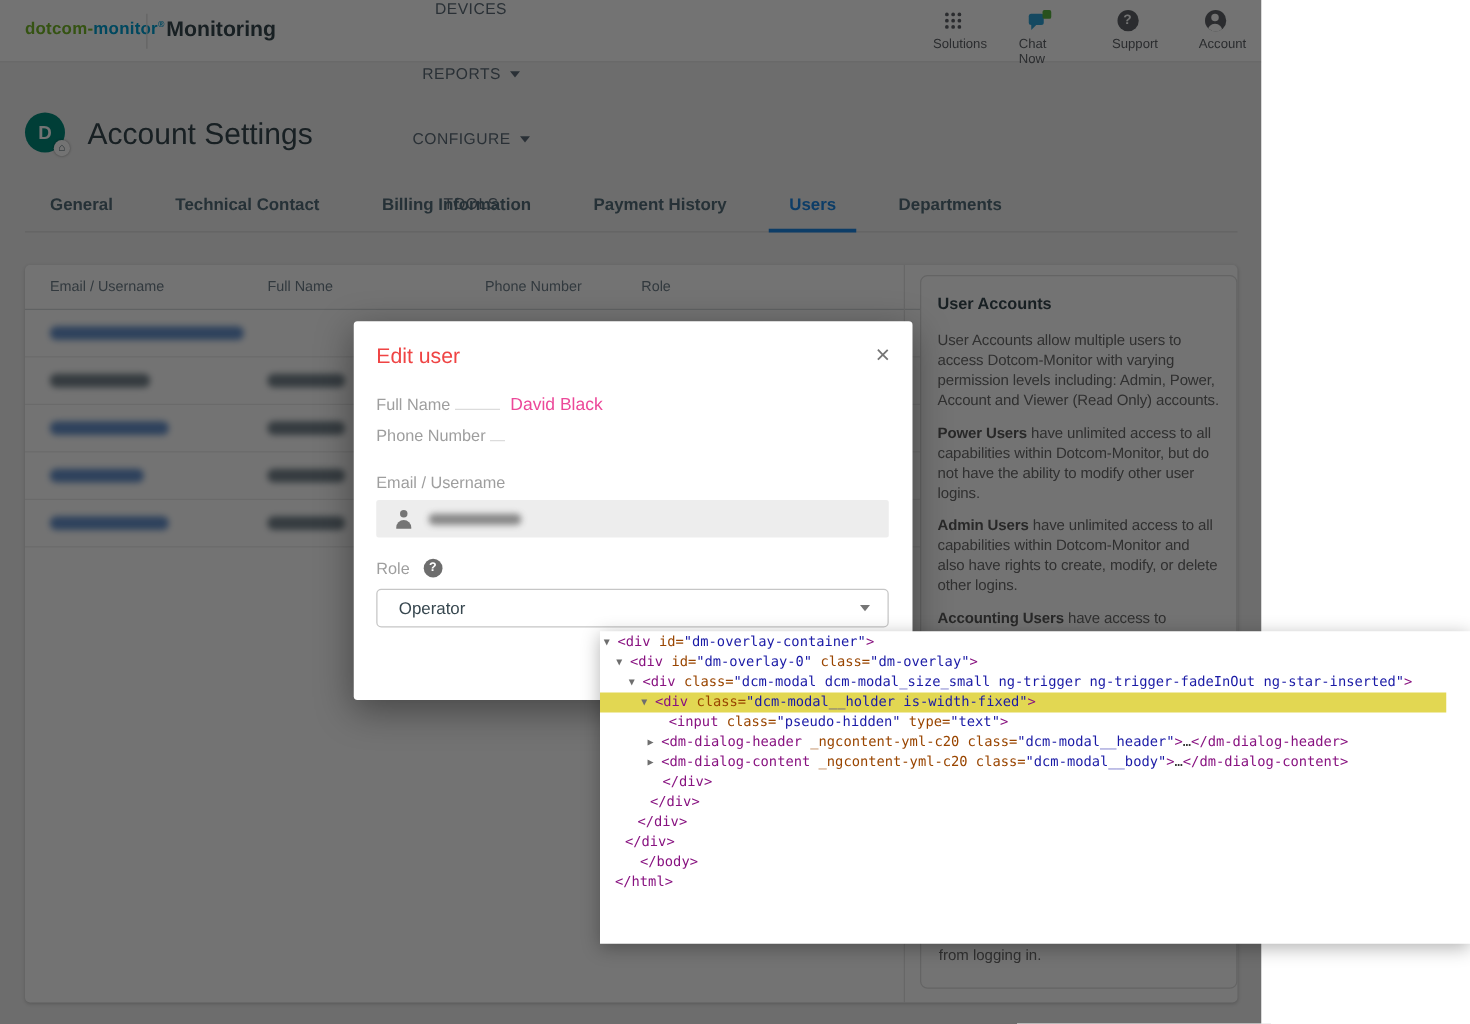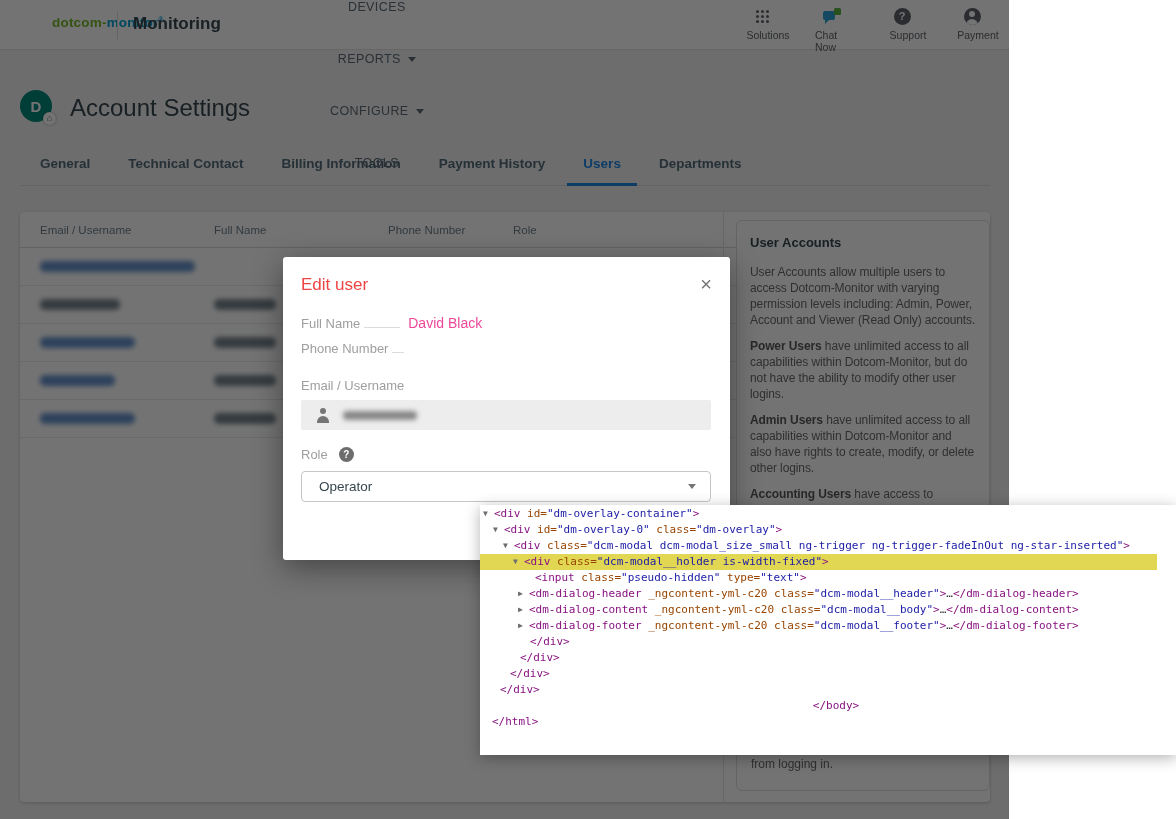--- a/index.html
+++ b/index.html
@@ -5,21 +5,21 @@
   *{margin:0;padding:0;box-sizing:border-box;}
   body{background:#fff;font-family:"Liberation Sans",sans-serif;}
   .stage{position:relative;width:1176px;height:819px;background:#fff;overflow:hidden;}
 
   
   .app{position:absolute;left:0;top:0;width:1009px;height:819px;background:#f1f1f1;}
 
   
   .topnav{position:relative;height:50px;background:#fff;border-bottom:1px solid #e2e2e2;}
   .brand{position:absolute;left:20px;top:15px;font-size:13.5px;font-weight:bold;letter-spacing:.2px;}
-  .brand .p1{color:#76b82a;margin-left:32px;}
+  .brand .p1{color:#76b82a;}
   .brand .p2{color:#00a0d2;}
   .brand sup{font-size:7px;color:#00a0d2;}
   .nav-divider{position:absolute;left:117px;top:11px;width:1px;height:28px;background:#ddd;}
   .product{position:absolute;left:133px;top:14px;font-size:17px;font-weight:bold;color:#37474f;}
   .navmenu{position:absolute;left:330px;top:0;height:50px;display:flex;align-items:center;gap:38px;flex-direction:column;}
   .navmenu .mi{display:flex;align-items:center;gap:7px;font-size:12.5px;color:#5d6c78;letter-spacing:.4px;cursor:pointer;}
   .caret{width:0;height:0;border-left:4px solid transparent;border-right:4px solid transparent;border-top:5px solid #5d6c78;}
   .quick{position:absolute;right:8px;top:7px;display:flex;gap:12px;}
   .qi{width:58px;display:flex;flex-direction:column;align-items:center;gap:4px;cursor:pointer;}
   .qi .lbl{font-size:10.5px;color:#5f6368;margin-left:12px;}
@@ -42,21 +42,21 @@
   .avatar .badge{position:absolute;right:-4px;bottom:-3px;width:13px;height:13px;border-radius:50%;background:#fff;box-shadow:0 0 2px rgba(0,0,0,.4);color:#455a64;font-size:9px;line-height:13px;text-align:center;}
   .avatar .badge:before{content:"⌂";}
   .page-title{position:absolute;left:70px;top:94px;font-size:24px;color:#37474f;}
   .invite-btn{position:absolute;right:25px;top:89px;width:146px;height:39px;background:#388e3c;border:none;border-radius:3px;color:#fff;font-family:"Liberation Sans",sans-serif;font-size:12.5px;font-weight:bold;letter-spacing:.6px;display:flex;align-items:center;justify-content:center;gap:9px;cursor:pointer;box-shadow:0 1px 2px rgba(0,0,0,.25);}
   .i-invite{position:relative;width:19px;height:15px;}
   .i-invite .hd{position:absolute;left:5px;top:0;width:7px;height:7px;border-radius:50%;background:#fff;}
   .i-invite .bd{position:absolute;left:2px;bottom:0;width:13px;height:7px;border-radius:7px 7px 0 0;background:#fff;}
   .i-invite:after{content:"+";position:absolute;right:-3px;bottom:-2px;color:#fff;font-size:10px;font-weight:bold;}
 
   
-  .tabs{position:absolute;left:20px;top:144px;width:970px;height:42px;border-bottom:1px solid #dcdcdc;display:flex;align-items:center;gap:6px;padding-left:4px;}
+  .tabs{position:absolute;left:20px;top:144px;width:970px;height:42px;border-bottom:1px solid #dcdcdc;display:flex;align-items:center;gap:18px;padding-left:4px;}
   .tab{padding:0 16px;height:42px;display:flex;align-items:center;font-size:13.5px;font-weight:bold;color:#546e7a;cursor:pointer;border-bottom:3px solid transparent;}
   .tab.active{color:#1e88e5;border-bottom-color:#1e88e5;}
 
   
   .card{position:absolute;left:20px;top:212px;width:970px;height:590px;background:#fff;border-radius:4px;box-shadow:0 1px 3px rgba(0,0,0,.18);}
   .vdiv{position:absolute;left:703px;top:0;bottom:0;width:1px;background:#e4e4e4;}
   .thead{display:flex;height:36px;align-items:center;border-bottom:1px solid #d5d9dc;}
   .thead .c{font-size:11.5px;color:#6f7f8b;}
   .c1{width:194px;padding-left:20px;}
   .c2{width:174px;}
@@ -160,21 +160,21 @@
         <div class="qi">
           <span class="icon-box">
               <span class="i-help"></span>
             </span>
           <span class="lbl">Support</span>
         </div>
         <div class="qi">
           <span class="icon-box">
               <span class="i-account"></span>
             </span>
-          <span class="lbl">Payment</span>
+          <span class="lbl">Account</span>
         </div>
       </div>
     </div>
 
     <div class="avatar">
         <span>D</span>
         <span class="badge"></span>
       </div>
     <div class="page-title">Account Settings</div>
 
@@ -302,23 +302,22 @@
 
   <div class="devtools">
     <div class="code" id="devtools-code">
         <div class="code-line" style="padding-left: 3px;"><span class="tw">▼</span><span class="tk-tag">&lt;div</span><span class="tk-attr"> id=</span><span class="tk-val">"dm-overlay-container"</span><span class="tk-tag">&gt;</span></div>
         <div class="code-line" style="padding-left: 13px;"><span class="tw">▼</span><span class="tk-tag">&lt;div</span><span class="tk-attr"> id=</span><span class="tk-val">"dm-overlay-0"</span><span class="tk-attr"> class=</span><span class="tk-val">"dm-overlay"</span><span class="tk-tag">&gt;</span></div>
         <div class="code-line" style="padding-left: 23px;"><span class="tw">▼</span><span class="tk-tag">&lt;div</span><span class="tk-attr"> class=</span><span class="tk-val">"dcm-modal dcm-modal_size_small ng-trigger ng-trigger-fadeInOut ng-star-inserted"</span><span class="tk-tag">&gt;</span></div>
         <div class="code-line hl" style="padding-left: 33px;"><span class="tw">▼</span><span class="tk-tag">&lt;div</span><span class="tk-attr"> class=</span><span class="tk-val">"dcm-modal__holder is-width-fixed"</span><span class="tk-tag">&gt;</span></div>
         <div class="code-line" style="padding-left: 44px;"><span class="tw"></span><span class="tk-tag">&lt;input</span><span class="tk-attr"> class=</span><span class="tk-val">"pseudo-hidden"</span><span class="tk-attr"> type=</span><span class="tk-val">"text"</span><span class="tk-tag">&gt;</span></div>
         <div class="code-line" style="padding-left: 38px;"><span class="tw">▶</span><span class="tk-tag">&lt;dm-dialog-header</span><span class="tk-attr"> _ngcontent-yml-c20</span><span class="tk-attr"> class=</span><span class="tk-val">"dcm-modal__header"</span><span class="tk-tag">&gt;</span><span class="tk-txt">…</span><span class="tk-tag">&lt;/dm-dialog-header&gt;</span></div>
         <div class="code-line" style="padding-left: 38px;"><span class="tw">▶</span><span class="tk-tag">&lt;dm-dialog-content</span><span class="tk-attr"> _ngcontent-yml-c20</span><span class="tk-attr"> class=</span><span class="tk-val">"dcm-modal__body"</span><span class="tk-tag">&gt;</span><span class="tk-txt">…</span><span class="tk-tag">&lt;/dm-dialog-content&gt;</span></div>
-        <div class="code-line" style="padding-left: 38px;"><span class="tw">▶</span><span class="tk-tag">&lt;dm-dialog-footer</span><span class="tk-attr"> _ngcontent-yml-c20</span><span class="tk-attr"> class=</span><span class="tk-val">"dcm-modal__footer"</span><span class="tk-tag">&gt;</span><span class="tk-txt">…</span><span class="tk-tag">&lt;/dm-dialog-footer&gt;</span></div>
         <div class="code-line" style="padding-left: 39px;"><span class="tw"></span><span class="tk-tag">&lt;/div&gt;</span></div>
         <div class="code-line" style="padding-left: 29px;"><span class="tw"></span><span class="tk-tag">&lt;/div&gt;</span></div>
         <div class="code-line" style="padding-left: 19px;"><span class="tw"></span><span class="tk-tag">&lt;/div&gt;</span></div>
         <div class="code-line" style="padding-left: 9px;"><span class="tw"></span><span class="tk-tag">&lt;/div&gt;</span></div>
-        <div class="code-line" style="padding-left: 5px; text-align: center;"><span class="tw"></span><span class="tk-tag">&lt;/body&gt;</span></div>
+        <div class="code-line" style="padding-left: 21px;"><span class="tw"></span><span class="tk-tag">&lt;/body&gt;</span></div>
         <div class="code-line" style="padding-left: 1px;"><span class="tw"></span><span class="tk-tag">&lt;/html&gt;</span></div>
       </div>
   </div>
 
 </div>
 
 </body></html>

